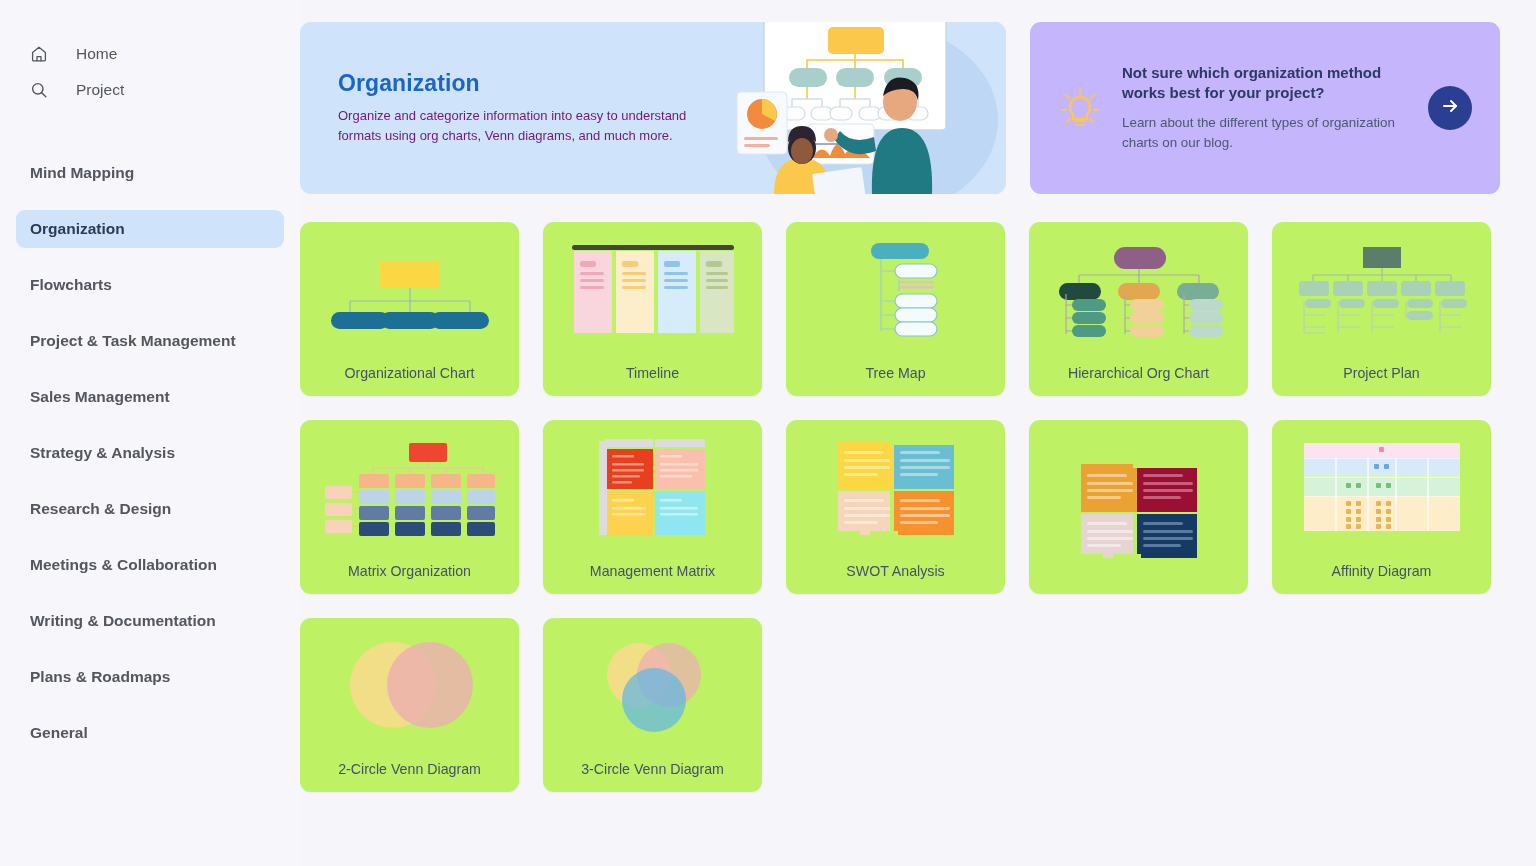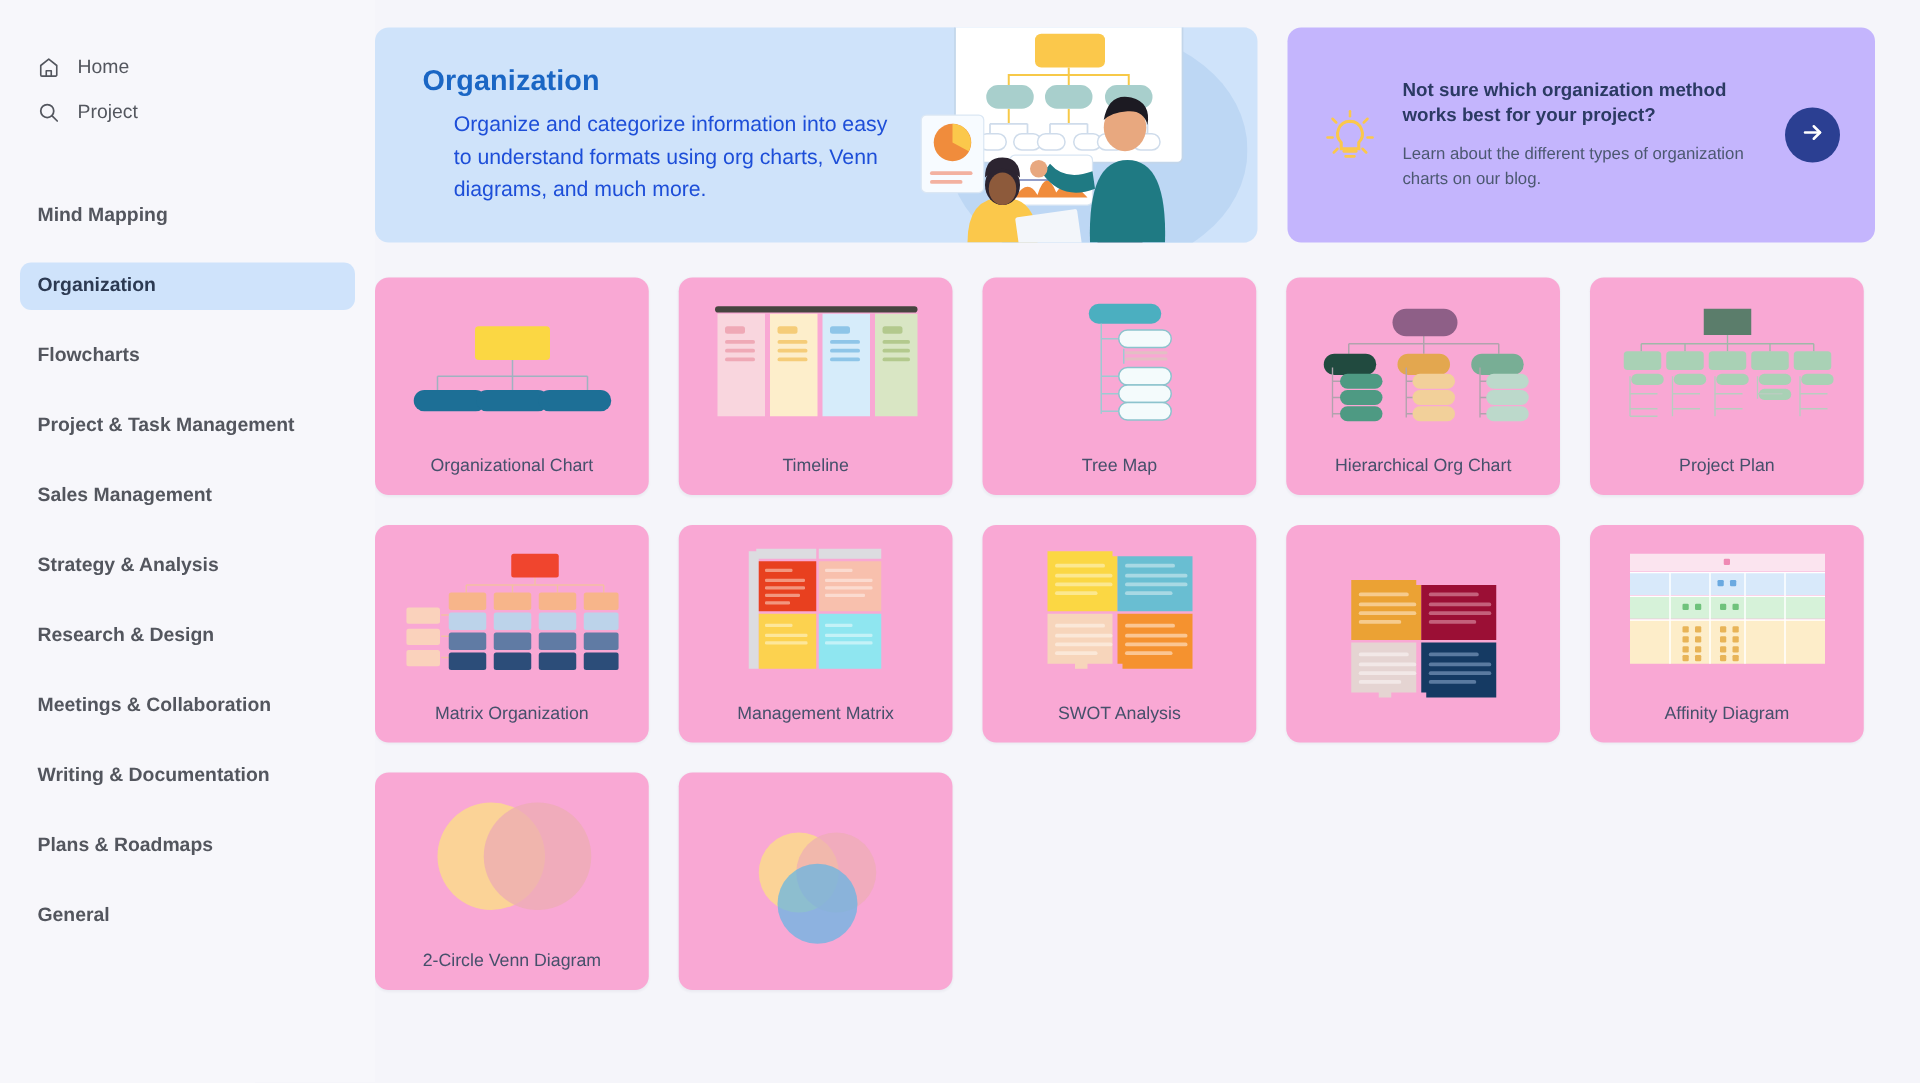--- a/index.html
+++ b/index.html
@@ -14,21 +14,21 @@
   
   .sidebar {
     width: 300px; height: 866px;
     background: #f7f7fb;
     padding-top: 36px;
     flex: 0 0 300px;
     position: relative;
   }
   .nav-top { padding: 0 16px; }
   .nav-row {
-    display: flex; align-items: center; gap: 14px;
+    display: flex; align-items: center; gap: 28px;
     height: 36px; padding: 0 14px;
     border-radius: 9px;
     color: #53565e; font-size: 15.5px;
     cursor: pointer;
   }
   .nav-row .ic { width: 18px; height: 18px; display: flex; align-items: center; justify-content: center; }
   .nav-row .ic svg { display: block; }
   .nav-gap { height: 46px; }
   .cat-list { padding: 0 16px; }
   .cat-item {
@@ -49,21 +49,21 @@
   .top-row { display: flex; gap: 24px; height: 172px; margin-bottom: 28px; }
 
   .hero {
     flex: 0 0 706px; height: 172px;
     background: #cfe3fa; border-radius: 11px;
     position: relative; overflow: visible;
     display: flex; align-items: center;
   }
   .hero-text { padding-left: 38px; width: 420px; position: relative; z-index: 2; }
   .hero-title { font-size: 23px; font-weight: bold; color: #1a66c4; margin-bottom: 9px; letter-spacing: .1px; }
-  .hero-sub { font-size: 17px; line-height: 1.52; color: #1d4ed8; margin-left: 25px; }
+  .hero-sub { font-size: 13px; line-height: 1.52; color: #701a75; }
   .hero-art { position: absolute; right: 8px; top: -30px; width: 270px; height: 202px; z-index: 1; }
 
   .promo {
     flex: 1; height: 172px;
     background: #c4b5fd; border-radius: 11px;
     display: flex; align-items: center; gap: 18px;
     padding: 0 28px 0 26px;
   }
   .promo-bulb { flex: 0 0 48px; height: 48px; }
   .promo-body { flex: 1; }
@@ -72,21 +72,21 @@
   .promo-arrow {
     flex: 0 0 44px; height: 44px; border-radius: 50%;
     background: #2b3f92; display: flex; align-items: center; justify-content: center;
     cursor: pointer;
   }
 
   
   .grid { display: flex; flex-wrap: wrap; gap: 24px; }
   .card {
     width: 219px; height: 174px;
-    background: #f9a8d4; border-radius: 11px;
+    background: #bef264; border-radius: 11px;
     display: flex; flex-direction: column;
     align-items: center; justify-content: flex-start;
     cursor: pointer;
     box-shadow: 0 1px 2px rgba(40,45,70,.05);
   }
   .thumb {
     flex: 1; width: 100%;
     display: flex; align-items: center; justify-content: center;
     padding-top: 6px;
   }
@@ -636,17 +636,18 @@
       </div>
 
       <div class="card">
         <div class="thumb">
           <svg width="120" height="100" viewBox="0 0 120 100">
             <circle cx="46" cy="40" r="32" fill="#fbdb8c" opacity=".85"></circle>
             <circle cx="76" cy="40" r="32" fill="#edadb4" opacity=".72"></circle>
             <circle cx="61" cy="65" r="32" fill="#63b5e5" opacity=".72"></circle>
           </svg>
         </div>
+        <div class="card-label">3-Circle Venn Diagram</div>
       </div>
 
     </div>
   </main>
 </div>
 
 </body></html>

